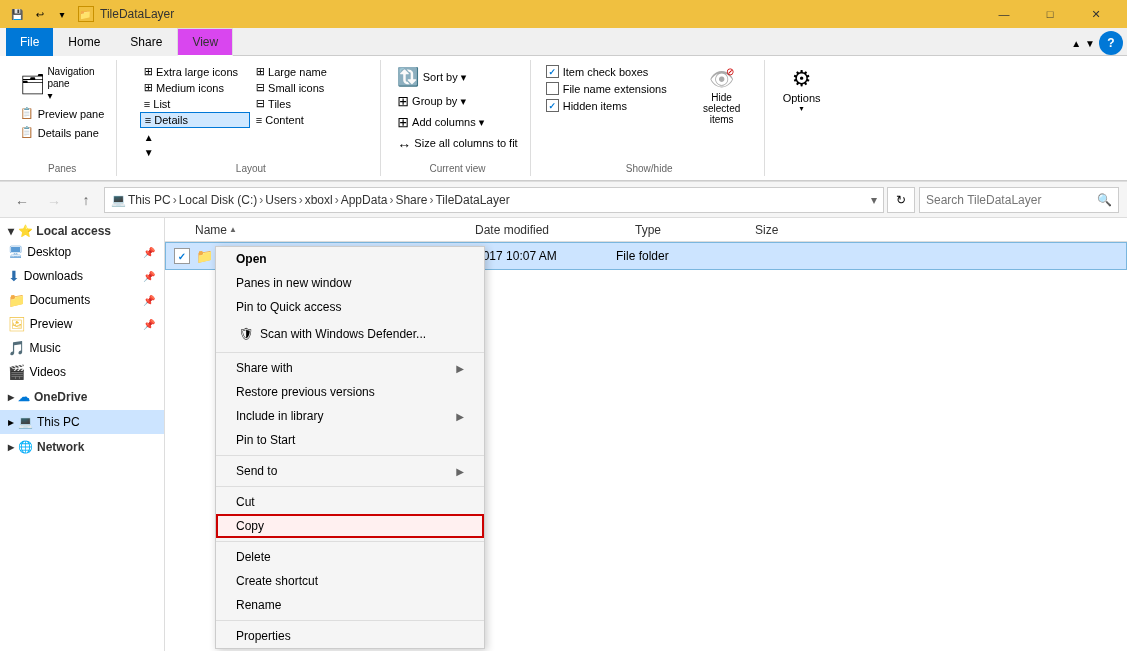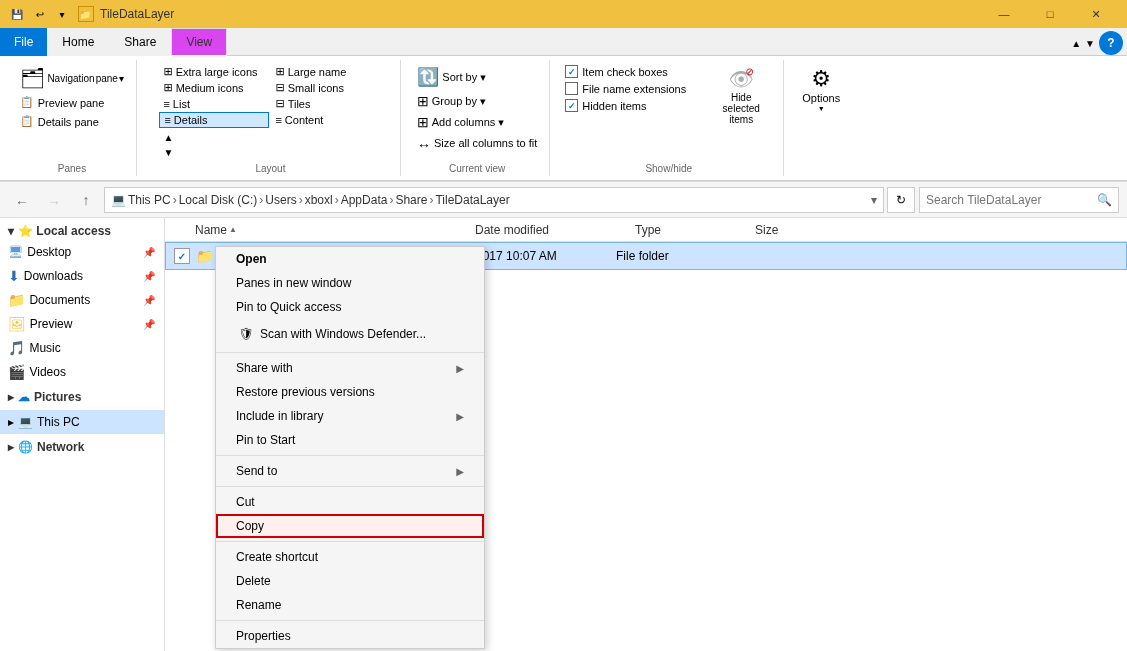--- a/index.html
+++ b/index.html
@@ -10,21 +10,21 @@
     .title-bar-left { display: flex; align-items: center; gap: 6px; }
     .title-bar-icon { width: 16px; height: 16px; background: #f0c040; border: 1px solid #c89000; display: flex; align-items: center; justify-content: center; font-size: 10px; }
     .title-bar-title { font-size: 12px; color: #333; }
     .title-bar-controls { display: flex; gap: 0; }
     .title-btn { width: 46px; height: 28px; display: flex; align-items: center; justify-content: center; font-size: 11px; cursor: pointer; color: #333; background: transparent; border: none; }
     .quick-access-bar { display: flex; align-items: center; height: 20px; gap: 2px; }
     .qa-btn { width: 20px; height: 20px; display: flex; align-items: center; justify-content: center; font-size: 10px; cursor: pointer; }
 
     
     .ribbon { background: #f5f5f5; border-bottom: 1px solid #ddd; }
-    .ribbon-tabs { display: flex; align-items: flex-end; height: 28px; background: #f0f0f0; padding-left: 0; }
+    .ribbon-tabs { display: flex; align-items: flex-end; height: 28px; background: #f0f0f0; padding-left: 0; margin-left: 6px; }
     .ribbon-tab { padding: 4px 14px; font-size: 12px; cursor: pointer; border: 1px solid transparent; position: relative; height: 100%; display: flex; align-items: center; }
     .ribbon-tab.active { background: #d946ef; border-color: #ddd; border-bottom-color: #fff; color: #333; font-weight: normal; }
     .ribbon-tab.file { background: #0078d7; color: #fff; padding: 4px 14px; border: none; }
     .ribbon-content { background: #fff; border-bottom: 1px solid #ccc; padding: 4px 8px; display: flex; gap: 4px; align-items: stretch; min-height: 80px; }
     .ribbon-group { display: flex; flex-direction: column; align-items: center; border-right: 1px solid #ddd; padding: 0 8px; position: relative; }
     .ribbon-group-label { font-size: 10px; color: #666; position: absolute; bottom: 2px; left: 0; right: 0; text-align: center; }
     .ribbon-group-content { display: flex; gap: 2px; align-items: flex-start; flex: 1; padding-bottom: 16px; padding-top: 4px; }
 
     .layout-group .ribbon-group-content { flex-direction: column; }
     .layout-row { display: flex; gap: 2px; }
@@ -147,21 +147,21 @@
     </div>
   </div>
 
   <div class="ribbon-content">
 
     <div class="ribbon-group" style="min-width:90px;">
       <div class="ribbon-group-content pane-section">
         <div class="nav-pane-btn">
           <div style="display:flex; align-items:center; gap:2px;">
             <span style="font-size:20px;">🗂</span>
-            <span style="font-size:10px; display:flex; flex-direction:row; gap:1px;">
+            <span style="font-size:10px; display:flex; flex-direction:column; gap:1px;">
               <span>Navigation</span>
               <span>pane</span>
               <span>▾</span>
             </span>
           </div>
         </div>
         <div class="pane-item">
           <span>📋</span>
           <span>Preview pane</span>
         </div>
@@ -353,21 +353,21 @@
       <div class="sidebar-item">
         <span class="folder-icon">🎬</span>
         <span class="sidebar-item-label">Videos</span>
       </div>
     </div>
 
     <div class="sidebar-section">
       <div class="sidebar-header">
         <span>▸</span>
         <span class="onedrive-icon">☁</span>
-        <span>Pictures</span>
+        <span>OneDrive</span>
       </div>
     </div>
 
     <div class="sidebar-section">
       <div class="sidebar-item selected">
         <span>▸</span>
         <span class="pc-icon">💻</span>
         <span class="sidebar-item-label">This PC</span>
       </div>
     </div>
@@ -449,26 +449,26 @@
       </div>
       <div class="ctx-separator"></div>
       <div class="ctx-item">
         <span>Cut</span>
       </div>
       <div class="ctx-item highlighted">
         <span>Copy</span>
       </div>
       <div class="ctx-separator"></div>
       <div class="ctx-item">
+        <span>Delete</span>
+      </div>
+      <div class="ctx-item">
         <span>Create shortcut</span>
       </div>
       <div class="ctx-item">
-        <span>Delete</span>
-      </div>
-      <div class="ctx-item">
         <span>Rename</span>
       </div>
       <div class="ctx-separator"></div>
       <div class="ctx-item">
         <span>Properties</span>
       </div>
     </div>
   </div>
 </div>
 

